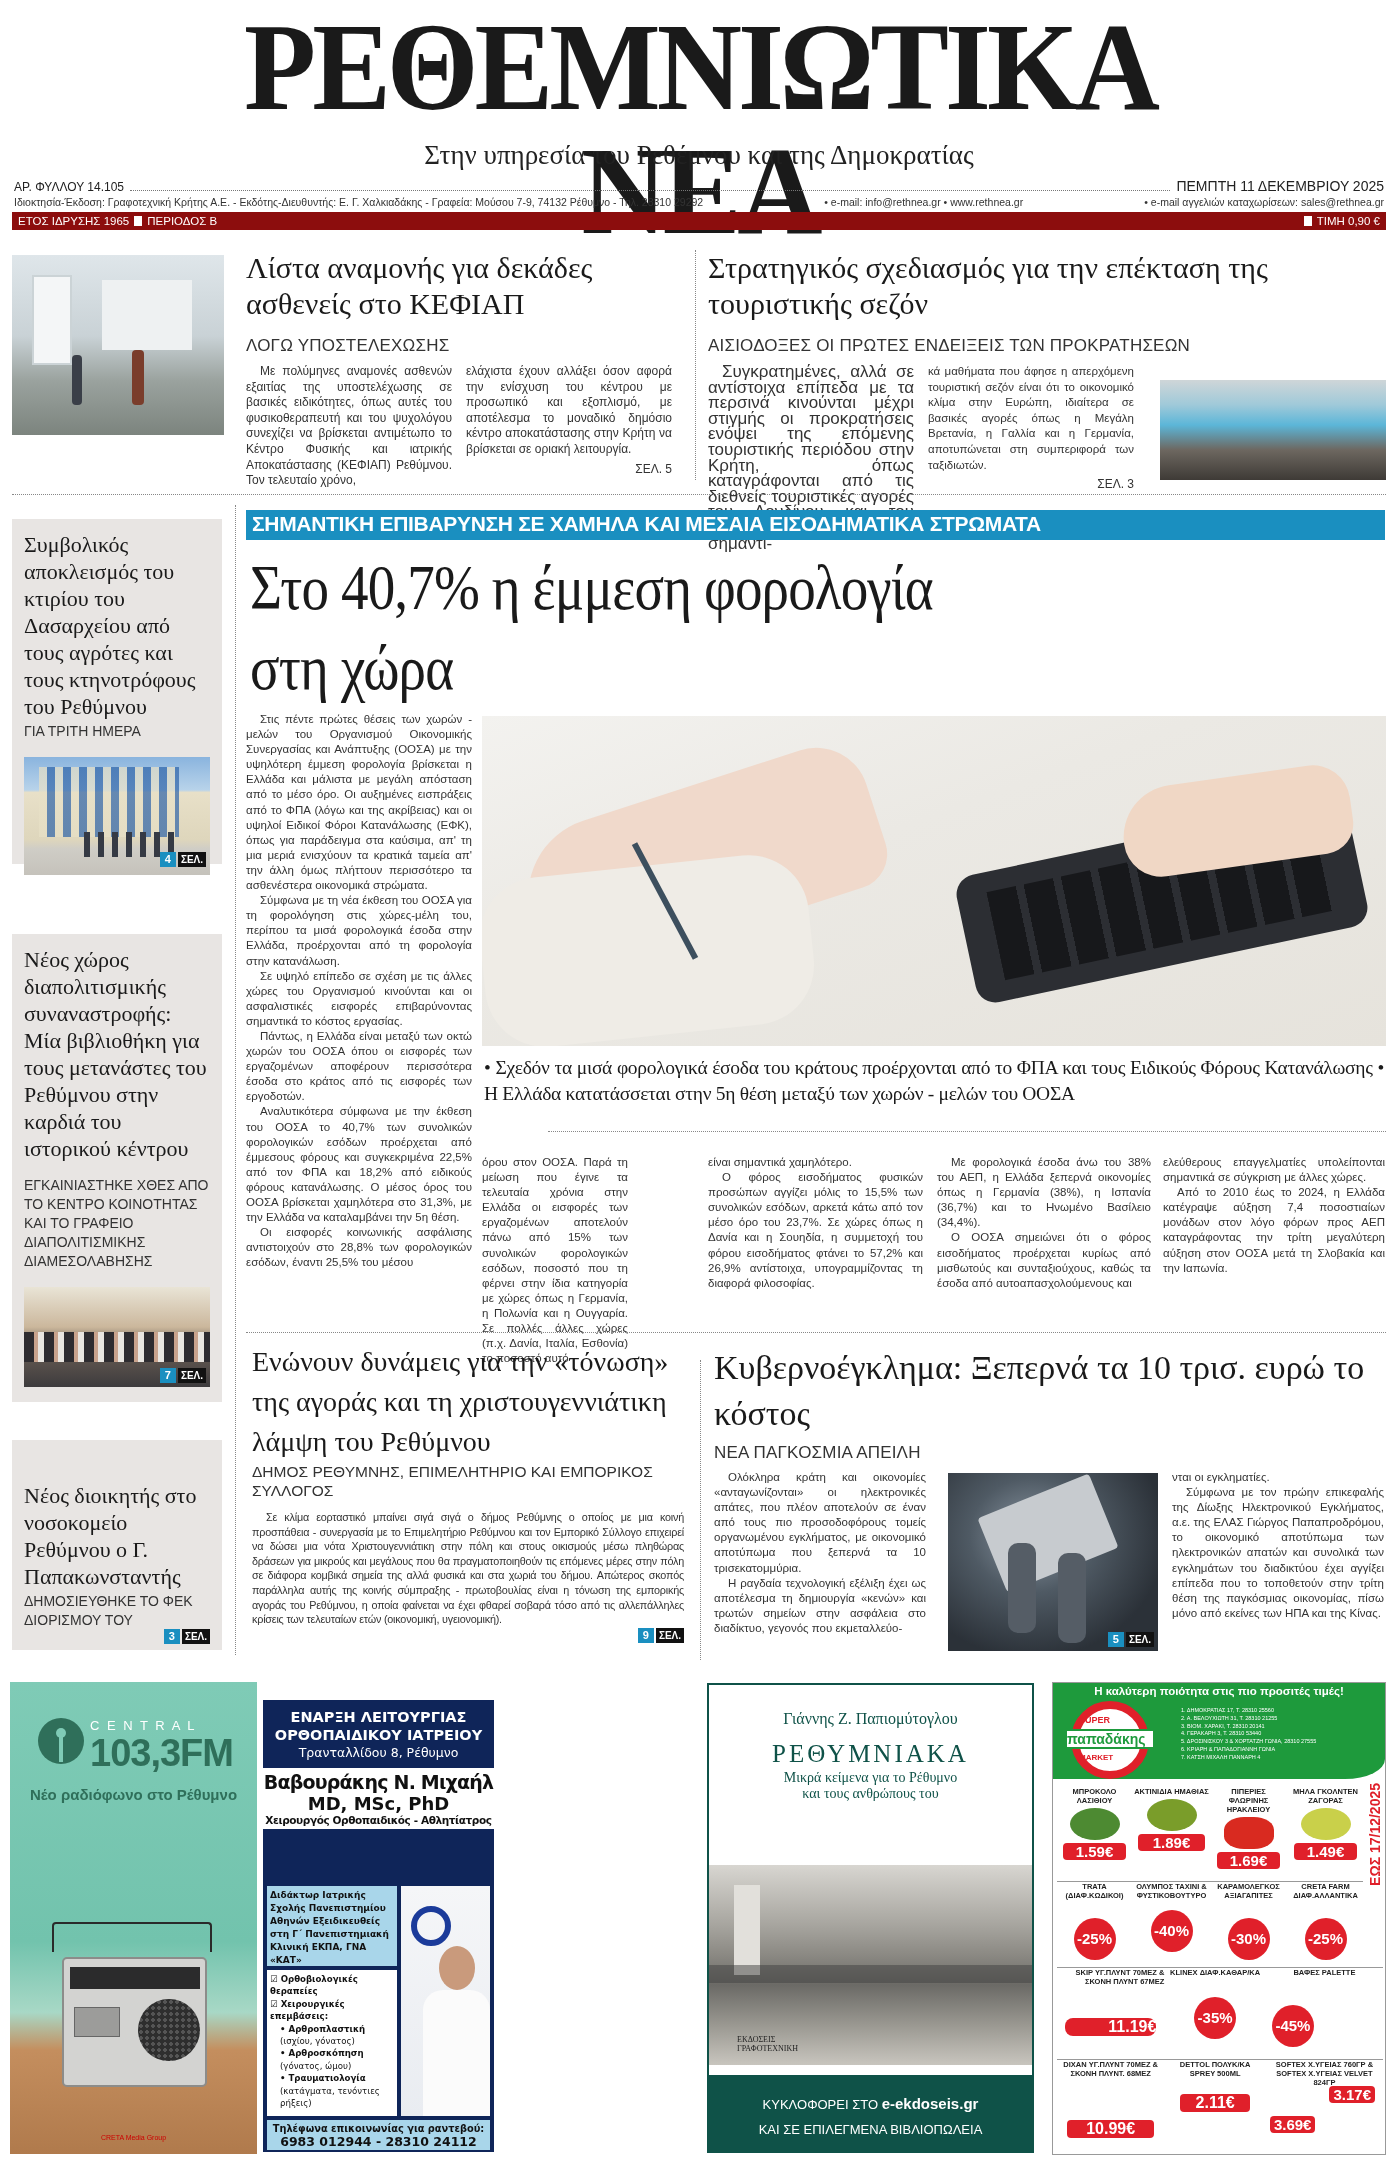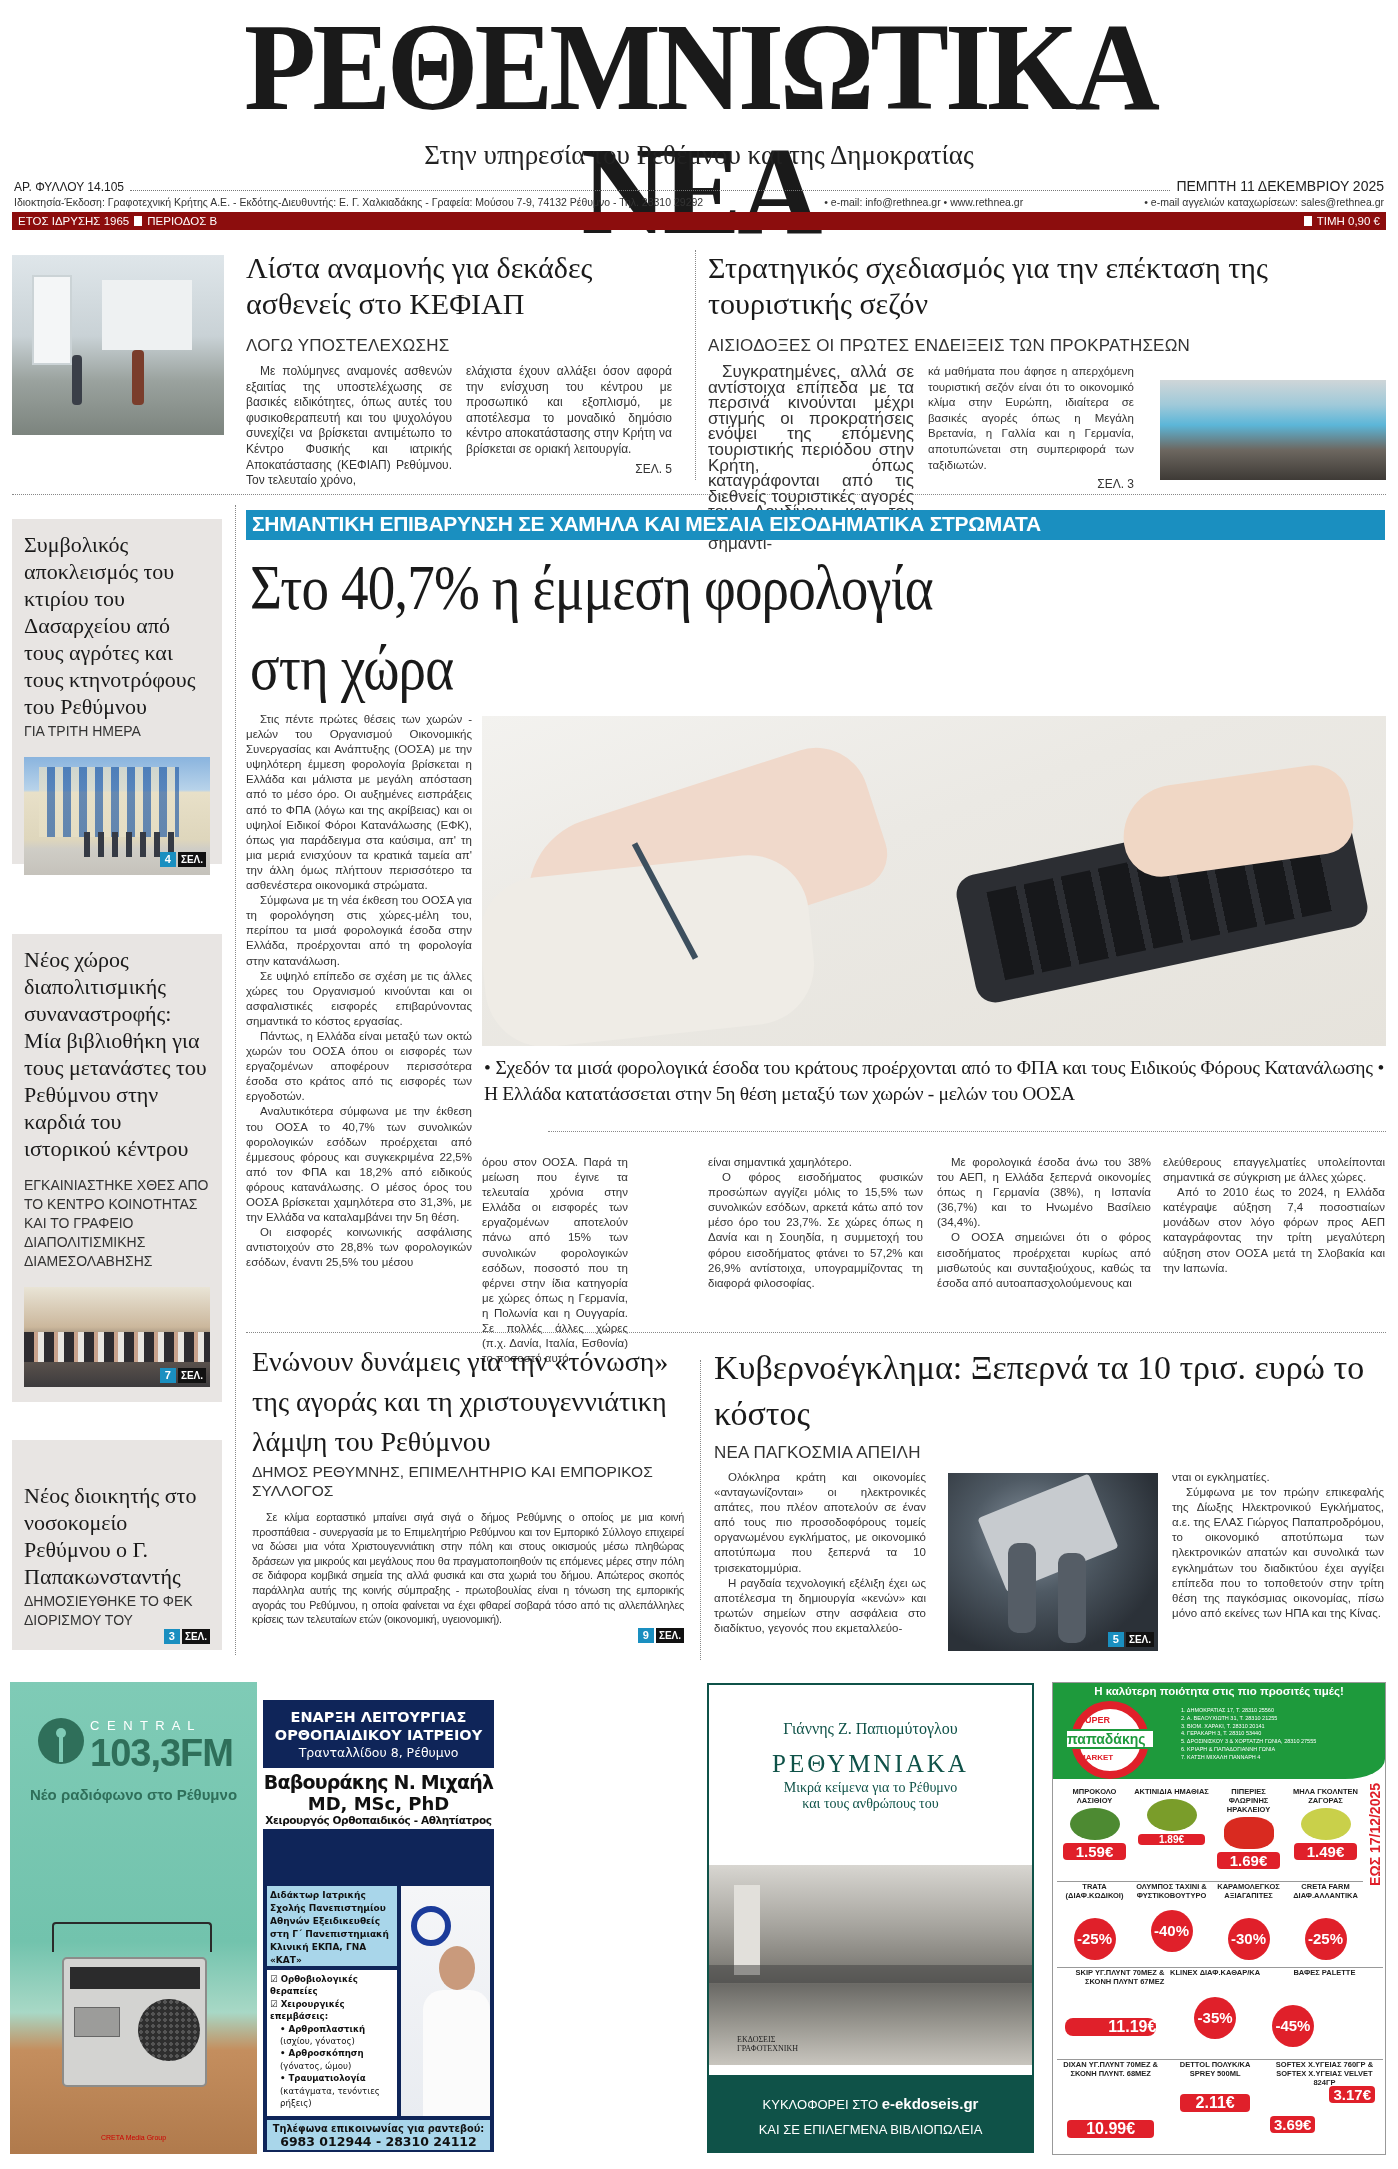--- a/index.html
+++ b/index.html
@@ -240,21 +240,21 @@
     <div style="position:absolute;left:22px;top:104px;width:67px;height:126px;background:#fbfbfb;border-radius:20px 20px 0 0"></div>
   </div>
   <div style="position:absolute;left:4px;top:420px;width:223px;height:30px;background:#a9d6ea;text-align:center;font-weight:bold;color:#111;font-size:9.8px;line-height:13px;padding-top:2px">
     <div>Τηλέφωνα επικοινωνίας για ραντεβού:</div>
     <div style="font-size:12.5px">6983 012944 - 28310 24112</div>
   </div>
 </div>
 
 <div class="abs ad" style="left:707px;top:1683px;width:327px;height:470px;background:#fff;border:2px solid #0f5248">
   <div style="text-align:center;font-family:'Liberation Serif',serif;color:#0f5248">
-    <div style="margin-top:35px;font-size:16px">Γιάννης Ζ. Παπιομύτογλου</div>
+    <div style="margin-top:25px;font-size:16px">Γιάννης Ζ. Παπιομύτογλου</div>
     <div style="margin-top:12px;font-size:25px;letter-spacing:3px">ΡΕΘΥΜΝΙΑΚΑ</div>
     <div style="font-size:14px;margin-top:2px">Μικρά κείμενα για το Ρέθυμνο</div>
     <div style="font-size:14px">και τους ανθρώπους του</div>
   </div>
   <div style="position:absolute;left:0;top:180px;width:323px;height:200px;background:linear-gradient(180deg,#d8d6d1 0%,#a7a59f 30%,#8b8983 45%,#6b6a66 60%,#9a9891 80%,#c8c5be 100%)">
     <div style="position:absolute;left:25px;top:20px;width:26px;height:90px;background:#e2e0db"></div>
     <div style="position:absolute;left:0;top:100px;width:323px;height:18px;background:#404040;opacity:.5"></div>
     <div style="position:absolute;left:28px;top:170px;font-size:8px;color:#222;font-family:'Liberation Serif',serif;width:80px">ΕΚΔΟΣΕΙΣ ΓΡΑΦΟΤΕΧΝΙΚΗ</div>
   </div>
   <div style="position:absolute;left:0;top:390px;width:323px;height:76px;background:#0f5248;color:#fff;text-align:center;font-size:13px;padding-top:20px">
@@ -284,21 +284,21 @@
   <div style="position:absolute;right:2px;top:100px;writing-mode:vertical-rl;transform:rotate(180deg);color:#e0202a;font-weight:bold;font-size:14px">ΕΩΣ 17/12/2025</div>
   <div style="position:absolute;left:4px;top:104px;width:306px;display:grid;grid-template-columns:repeat(4,1fr);gap:2px">
     <div class="item" style="text-align:center;height:86px;position:relative">
         <div style="font-size:7.5px;font-weight:bold">ΜΠΡΟΚΟΛΟ ΛΑΣΙΘΙΟΥ</div>
         <div style="width:50px;height:32px;background:#4d8a32;border-radius:50%;margin:3px auto"></div>
         <div style="background:#e0202a;color:#fff;font-weight:bold;font-size:15px;border-radius:4px;margin:0 6px">1.59€</div>
       </div>
     <div class="item" style="text-align:center;height:86px">
         <div style="font-size:7.5px;font-weight:bold">ΑΚΤΙΝΙΔΙΑ ΗΜΑΘΙΑΣ</div>
         <div style="width:50px;height:32px;background:#7a9d2a;border-radius:50%;margin:3px auto"></div>
-        <div style="background:#e0202a;color:#fff;font-weight:bold;font-size:10px;border-radius:4px;margin:0 4px">1.89€</div>
+        <div style="background:#e0202a;color:#fff;font-weight:bold;font-size:15px;border-radius:4px;margin:0 4px">1.89€</div>
       </div>
     <div class="item" style="text-align:center;height:86px">
         <div style="font-size:7.5px;font-weight:bold">ΠΙΠΕΡΙΕΣ ΦΛΩΡΙΝΗΣ ΗΡΑΚΛΕΙΟΥ</div>
         <div style="width:50px;height:32px;background:#d92a20;border-radius:40%;margin:3px auto"></div>
         <div style="background:#e0202a;color:#fff;font-weight:bold;font-size:15px;border-radius:4px;margin:0 6px">1.69€</div>
       </div>
     <div class="item" style="text-align:center;height:86px">
         <div style="font-size:7.5px;font-weight:bold">ΜΗΛΑ ΓΚΟΛΝΤΕΝ ΖΑΓΟΡΑΣ</div>
         <div style="width:50px;height:32px;background:#c9d04a;border-radius:50%;margin:3px auto"></div>
         <div style="background:#e0202a;color:#fff;font-weight:bold;font-size:15px;border-radius:4px;margin:0 6px">1.49€</div>

